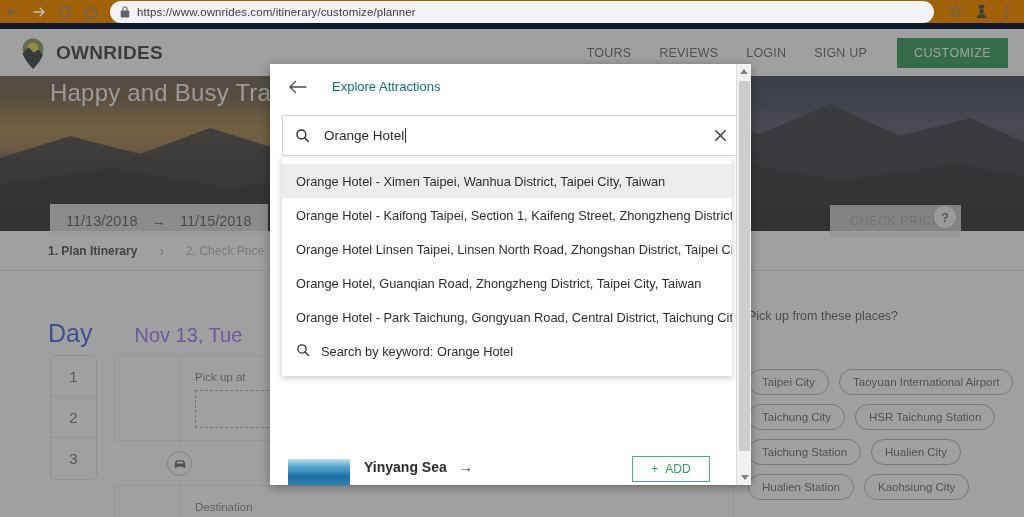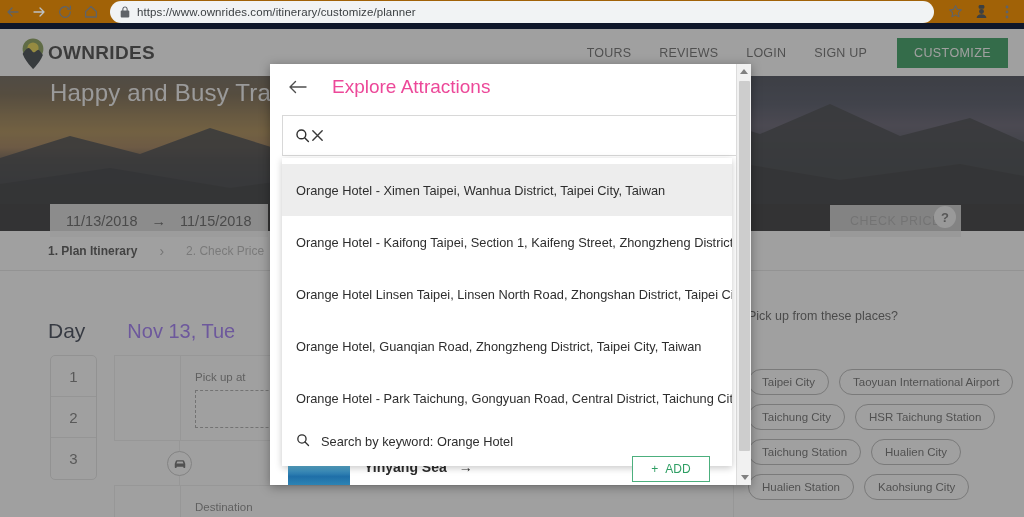--- a/index.html
+++ b/index.html
@@ -38,21 +38,21 @@
   .page { position: absolute; top: 29px; left: 0; width: 1024px; height: 488px; background: #fff; }
 
   
   .site-header {
     position: absolute; top: 0; left: 0; width: 1024px; height: 47px;
     background: #ffffff; display: flex; align-items: center;
   }
   .logo-wrap { display: flex; align-items: center; margin-left: 18px; }
   .logo-mark { width: 30px; height: 32px; flex: none; }
   .logo-text {
-    font-size: 19px; font-weight: bold; color: #1b1b1b; 
+    font-size: 19px; font-weight: bold; color: #1b1b1b; margin-left: 8px;
     letter-spacing: 0.3px;
   }
   .nav { margin-left: auto; display: flex; align-items: center; margin-right: 16px; }
   .nav-link {
     font-size: 12.5px; color: #4a4a4a; margin-left: 28px; letter-spacing: .2px;
   }
   .nav-cta {
     margin-left: 30px; background: #0b8a3d; color: #fff; font-size: 12.5px;
     padding: 8px 17px; letter-spacing: .4px;
   }
@@ -98,21 +98,21 @@
   }
   .step { font-size: 12px; color: #2b2b2b; font-weight: bold; margin-left: 48px; }
   .step.inactive { font-weight: normal; color: #a9a9a9; margin-left: 22px; }
   .step-sep { margin-left: 22px; color: #9d9d9d; font-size: 14px; }
 
   
   .planner { position: absolute; top: 242px; left: 0; width: 1024px; height: 246px; }
   .day-head {
     position: absolute; left: 48px; top: 48px; display: flex; align-items: baseline; gap: 42px;
   }
-  .day-label { font-size: 21px; color: #0f172a; }
+  .day-label { font-size: 25px; color: #1d4ed8; }
   .day-date { font-size: 20px; color: #8b5cf6; }
   .day-rail {
     position: absolute; left: 50px; top: 84px; width: 47px; border: 1px solid #e0e0e0;
     border-radius: 5px; background: #fff;
   }
   .day-cell {
     height: 41px; display: flex; align-items: center; justify-content: center;
     font-size: 15px; color: #5d5d5d; border-bottom: 1px solid #e6e6e6;
   }
   .day-cell:last-child { border-bottom: none; }
@@ -146,41 +146,41 @@
   
   .scrim { position: absolute; top: 29px; left: 0; width: 1024px; height: 488px; background: rgba(85,85,85,.56); }
 
   
   .modal {
     position: absolute; left: 270px; top: 64px; width: 481px; height: 421px;
     background: #ffffff; box-shadow: 0 2px 10px rgba(0,0,0,.35); overflow: hidden;
   }
   .modal-head { height: 45px; display: flex; align-items: center; padding-left: 18px; background:#fff; }
   .back-arrow { width: 22px; height: 22px; color: #4d4d4d; display:flex; align-items:center; }
-  .modal-title { font-size: 19px; color: #ec4899; margin-left: 22px; }
+  .modal-title { font-size: 13px; color: #0f766e; margin-left: 22px; }
 
   .search-row { padding: 6px 12px 0 12px; position: relative; }
   .search-box {
     height: 41px; border: 1px solid #d8d8d8; background: #fff; display: flex; align-items: center;
     padding: 0 10px 0 12px;
   }
   .search-icon { color: #2f2f2f; display: flex; align-items: center; flex: none; }
   .search-value {
     margin-left: 14px; font-size: 13.5px; color: #2b2b2b; flex: 1;
     display: flex; align-items: center;
   }
   .caret { display:inline-block; width:1px; height:15px; background:#333; margin-left:1px; }
   .clear-x { color: #3a3a3a; display: flex; align-items: center; flex: none; }
 
   .suggest {
     position: absolute; left: 282px; top: 158px; width: 450px; background: #fff;
     box-shadow: 0 2px 7px rgba(0,0,0,.22); padding: 6px 0 8px 0; z-index: 6;
   }
   .sug-item {
-    height: 52px; display: flex; align-items: center; padding: 0 0 0 14px;
+    height: 34px; display: flex; align-items: center; padding: 0 0 0 14px;
     font-size: 12.8px; color: #2e2e2e; white-space: nowrap; overflow: hidden;
   }
   .sug-item.highlight { background: #ededed; }
   .sug-keyword {
     height: 34px; display: flex; align-items: center; padding-left: 14px; gap: 11px;
     font-size: 12.8px; color: #2e2e2e;
   }
 
   .card-area { position: absolute; left: 0; top: 385px; width: 466px; height: 36px; }
   .attr-card {
@@ -386,20 +386,24 @@
     </div>
 
     <div class="search-row">
       <div class="search-box">
         <span class="search-icon">
           <svg width="15" height="15" viewBox="0 0 16 16" fill="none" stroke="currentColor" stroke-width="1.5">
             <circle cx="6.8" cy="6.8" r="4.7"></circle>
               <path d="M10.3 10.3 14.3 14.3" stroke-linecap="round"></path>
           </svg>
         </span>
+        <span class="search-value">
+          <span>Orange Hotel</span>
+            <span class="caret"></span>
+        </span>
         <span class="clear-x">
           <svg width="15" height="15" viewBox="0 0 16 16" fill="none" stroke="currentColor" stroke-width="1.5">
             <path d="M3 3l10 10M13 3L3 13" stroke-linecap="round"></path>
           </svg>
         </span>
       </div>
       <div class="sb-inner" style="top:8px;right:0;">
         <div class="arrow">
             <div class="tri tri-up-sm"></div>
           </div>

